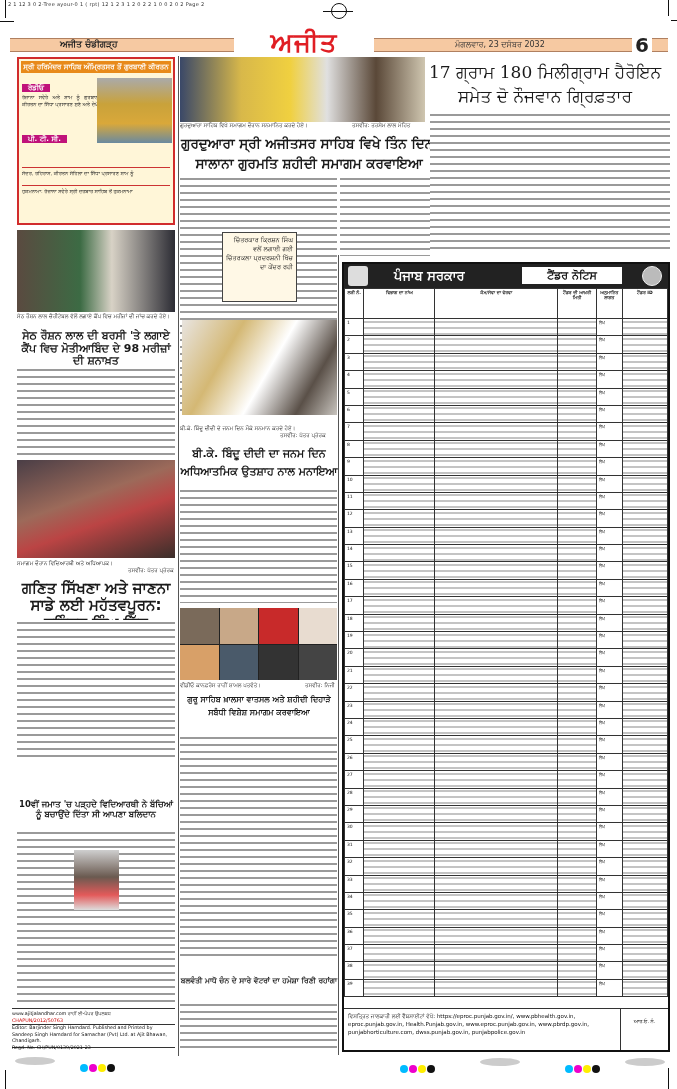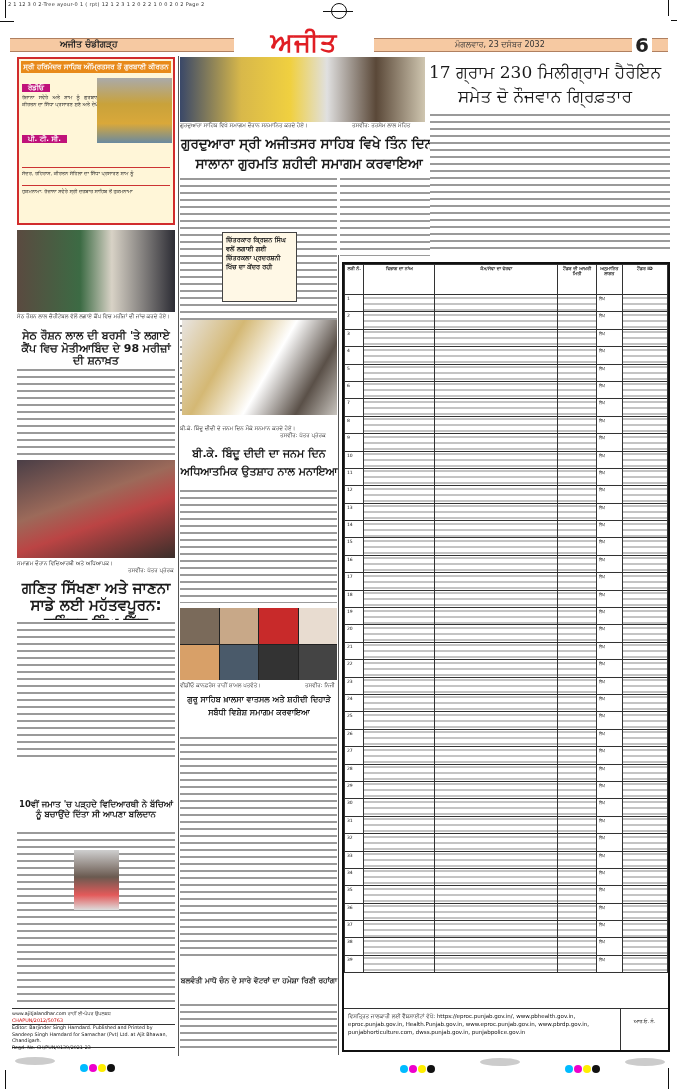--- a/index.html
+++ b/index.html
@@ -30,21 +30,21 @@
   .tender-notice{position:absolute;left:178px;top:3px;width:100px;height:17px;background:#fff;color:#111;font-size:11px;font-weight:bold;text-align:center;line-height:17px}
   .emblem{position:absolute;left:4px;top:2px;width:20px;height:20px;background:#ddd;border-radius:3px}
   .seal{position:absolute;right:6px;top:2px;width:20px;height:20px;background:#bbb;border-radius:50%;border:1px solid #eee}
   table.tt{width:100%;border-collapse:collapse;font-size:4.5px}
   table.tt th,table.tt td{border:1px solid #333;padding:1px 2px;vertical-align:top;height:17.4px}
   table.tt th{height:30px;font-weight:bold}
   .tender-foot{position:absolute;left:0;bottom:0;width:100%;height:42px;border-top:1.5px solid #333;font-size:5.5px;line-height:8px;padding:3px 4px}
   .tf-right{position:absolute;right:0;top:0;width:48px;height:100%;border-left:1px solid #333;font-size:5px;text-align:center;padding-top:8px}
   .regbar{height:8px;width:40px;background:#ccc;border-radius:50%}
   .dot{width:8px;height:8px;border-radius:50%;display:inline-block;margin-right:1px}
-  .boxed{border:1.5px solid #444;background:#fff8e6;text-align:left;font-weight:bold;font-size:8px;line-height:12px;padding:3px}
+  .boxed{border:1.5px solid #444;background:#fff8e6;text-align:right;font-weight:normal;font-size:8px;line-height:12px;padding:3px}
   .imprint{left:12px;top:1008px;width:163px;height:40px;border-top:1px solid #333;border-bottom:1px solid #333;font-size:4.8px;line-height:6.5px;padding-top:2px}
 </style>
 </head>
 <body>
 
 <div class="abs slug">2 1 12 3 0 2-Tree ayour-0 1 ( rpt) 12 1 2 3 1 2 0 2 2 1 0 0 2 0 2 Page 2</div>
 <div class="abs crop" style="left:5px;top:0;width:1px;height:18px"></div>
 <div class="abs crop" style="left:0;top:21px;width:14px;height:1px"></div>
 <div class="abs crop" style="left:323px;top:11px;width:30px;height:1px"></div>
 <div class="abs" style="left:331px;top:3px;width:16px;height:16px;border:1px solid #111;border-radius:50%"></div>
@@ -117,24 +117,30 @@
     <div style="background:#444"></div>
 </div>
 <div class="abs caption" style="left:180px;top:682px;width:120px">ਵੀਡੀਓ ਕਾਨਫ਼ਰੰਸ ਰਾਹੀਂ ਸ਼ਾਮਲ ਪਤਵੰਤੇ।</div>
 <div class="abs caption" style="left:305px;top:682px">ਤਸਵੀਰ: ਨਿਜੀ</div>
 <div class="abs headline" style="left:178px;top:693px;width:162px;font-size:8px;line-height:13px">ਗੁਰੂ ਸਾਹਿਬ ਖ਼ਾਲਸਾ ਵਾਤਸਲ ਅਤੇ ਸ਼ਹੀਦੀ ਦਿਹਾੜੇ ਸਬੰਧੀ ਵਿਸ਼ੇਸ਼ ਸਮਾਗਮ ਕਰਵਾਇਆ</div>
 <div class="abs body-text" style="left:180px;top:735px;width:157px;height:222px;background:repeating-linear-gradient(#fff 0 2px,#9a9a9a 2px 4px,#fff 4px 7px)"></div>
 
 <div class="abs headline" style="left:178px;top:975px;width:162px;font-size:7.5px;line-height:12px">ਬਲਵੰਤੀ ਮਾਧੋ ਚੰਨ ਦੇ ਸਾਰੇ ਵੋਟਰਾਂ ਦਾ ਹਮੇਸ਼ਾ ਰਿਣੀ ਰਹਾਂਗਾ</div>
 <div class="abs body-text" style="left:180px;top:1002px;width:157px;height:48px;background:repeating-linear-gradient(#fff 0 2px,#9a9a9a 2px 4px,#fff 4px 7px)"></div>
 
-<div class="abs headline" style="left:420px;top:60px;width:250px;font-family:'DejaVu Serif',serif;font-size:17px;line-height:24px;font-weight:normal">17 ਗ੍ਰਾਮ 230 ਮਿਲੀਗ੍ਰਾਮ ਹੈਰੋਇਨ ਸਮੇਤ ਦੋ ਨੌਜਵਾਨ ਗ੍ਰਿਫ਼ਤਾਰ</div>
+<div class="abs headline" style="left:420px;top:60px;width:250px;font-family:'DejaVu Serif',serif;font-size:17px;line-height:24px;font-weight:normal">17 ਗ੍ਰਾਮ 180 ਮਿਲੀਗ੍ਰਾਮ ਹੈਰੋਇਨ ਸਮੇਤ ਦੋ ਨੌਜਵਾਨ ਗ੍ਰਿਫ਼ਤਾਰ</div>
 <div class="abs body-text" style="left:430px;top:112px;width:240px;height:140px;background:repeating-linear-gradient(#fff 0 2px,#9a9a9a 2px 4px,#fff 4px 7px)"></div>
 
 <div class="abs tender">
+  <div class="tender-head">
+    <div class="emblem"></div>
+    <div class="tender-title">ਪੰਜਾਬ ਸਰਕਾਰ</div>
+    <div class="tender-notice">ਟੈਂਡਰ ਨੋਟਿਸ</div>
+    <div class="seal"></div>
+  </div>
   <table class="tt">
     <thead>
       <tr>
         <th style="width:6%">ਲੜੀ ਨੰ.</th>
         <th style="width:22%">ਵਿਭਾਗ ਦਾ ਨਾਂਅ</th>
         <th style="width:38%">ਕੰਮ/ਸੇਵਾ ਦਾ ਵੇਰਵਾ</th>
         <th style="width:12%">ਟੈਂਡਰ ਦੀ ਆਖ਼ਰੀ ਮਿਤੀ</th>
         <th style="width:8%">ਅਨੁਮਾਨਿਤ ਲਾਗਤ</th>
         <th style="width:14%">ਟੈਂਡਰ ID</th>
       </tr>

